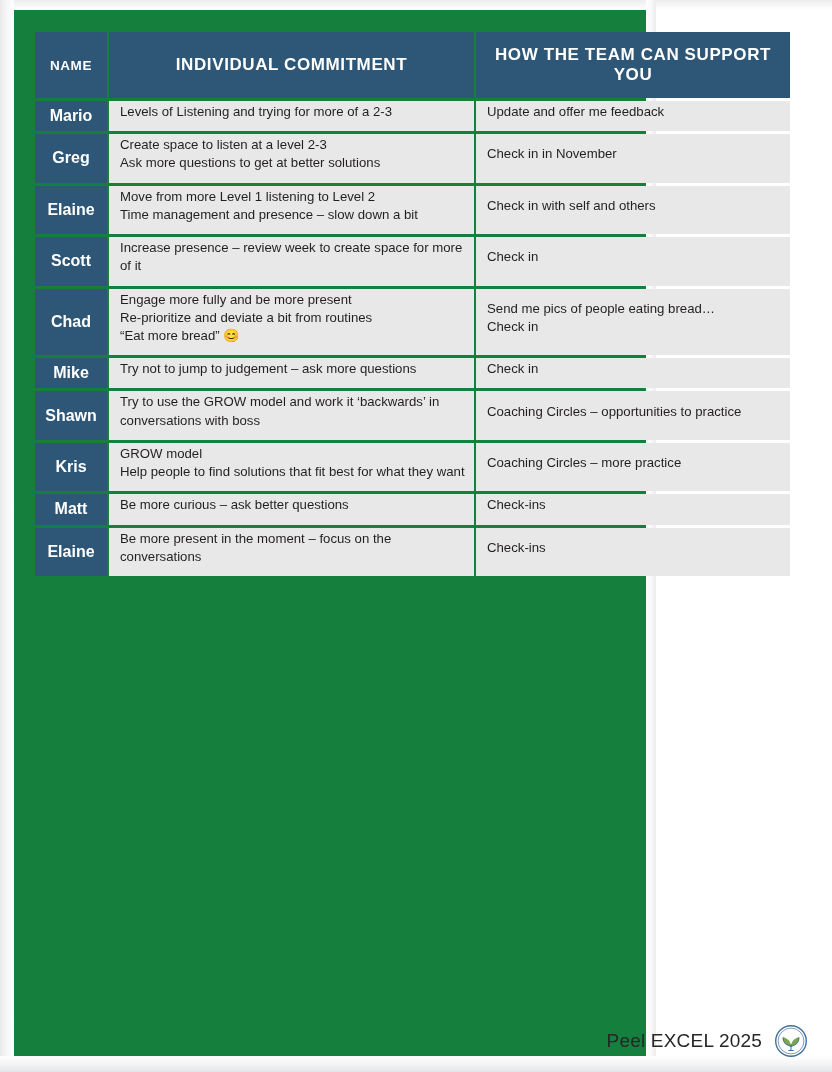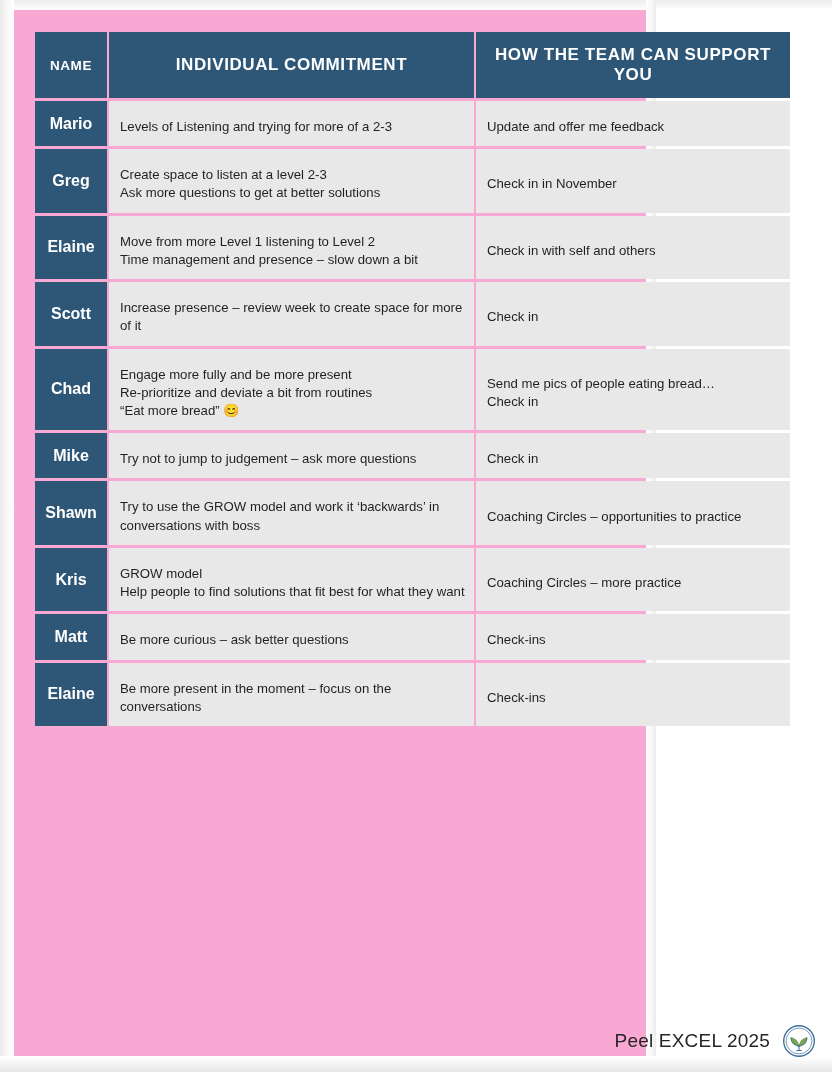--- a/index.html
+++ b/index.html
@@ -15,21 +15,21 @@
     overflow: hidden;
   }
 
   
   .slide {
     position: absolute;
     left: 0;
     top: 0;
     width: 656px;
     height: 1072px;
-    background: #f9a8d4;
+    background: #15803d;
     box-sizing: border-box;
   }
   
   .edge-shade-left {
     position: absolute;
     left: 0; top: 0;
     width: 14px; height: 1072px;
     background: linear-gradient(to right, #e9e9ea 0%, #f6f6f7 45%, #ffffff 100%);
     pointer-events: none;
   }
@@ -96,36 +96,36 @@
     font-weight: bold;
     font-size: 16px;
     text-align: center;
     padding: 6px 2px;
   }
   td.text-cell {
     background: #e8e8e8;
     color: #231f20;
     font-size: 13.2px;
     line-height: 1.38;
-    padding: 17px 9px 10px 11px;
+    padding: 2px 9px 10px 11px;
     text-align: left;
   }
   td.text-cell .line { display: block; white-space: pre-wrap; }
 
   
   .footer {
     position: absolute;
     left: 0;
     top: 1018px;
     width: 832px;
     height: 46px;
     display: flex;
     align-items: center;
     justify-content: flex-end;
-    padding-right: 16px;
+    padding-right: 24px;
     box-sizing: border-box;
   }
   .footer-text {
     font-family: "Liberation Sans", sans-serif;
     font-size: 19px;
     color: #262626;
     letter-spacing: 0.2px;
     margin-right: 12px;
   }
   .footer-logo {

